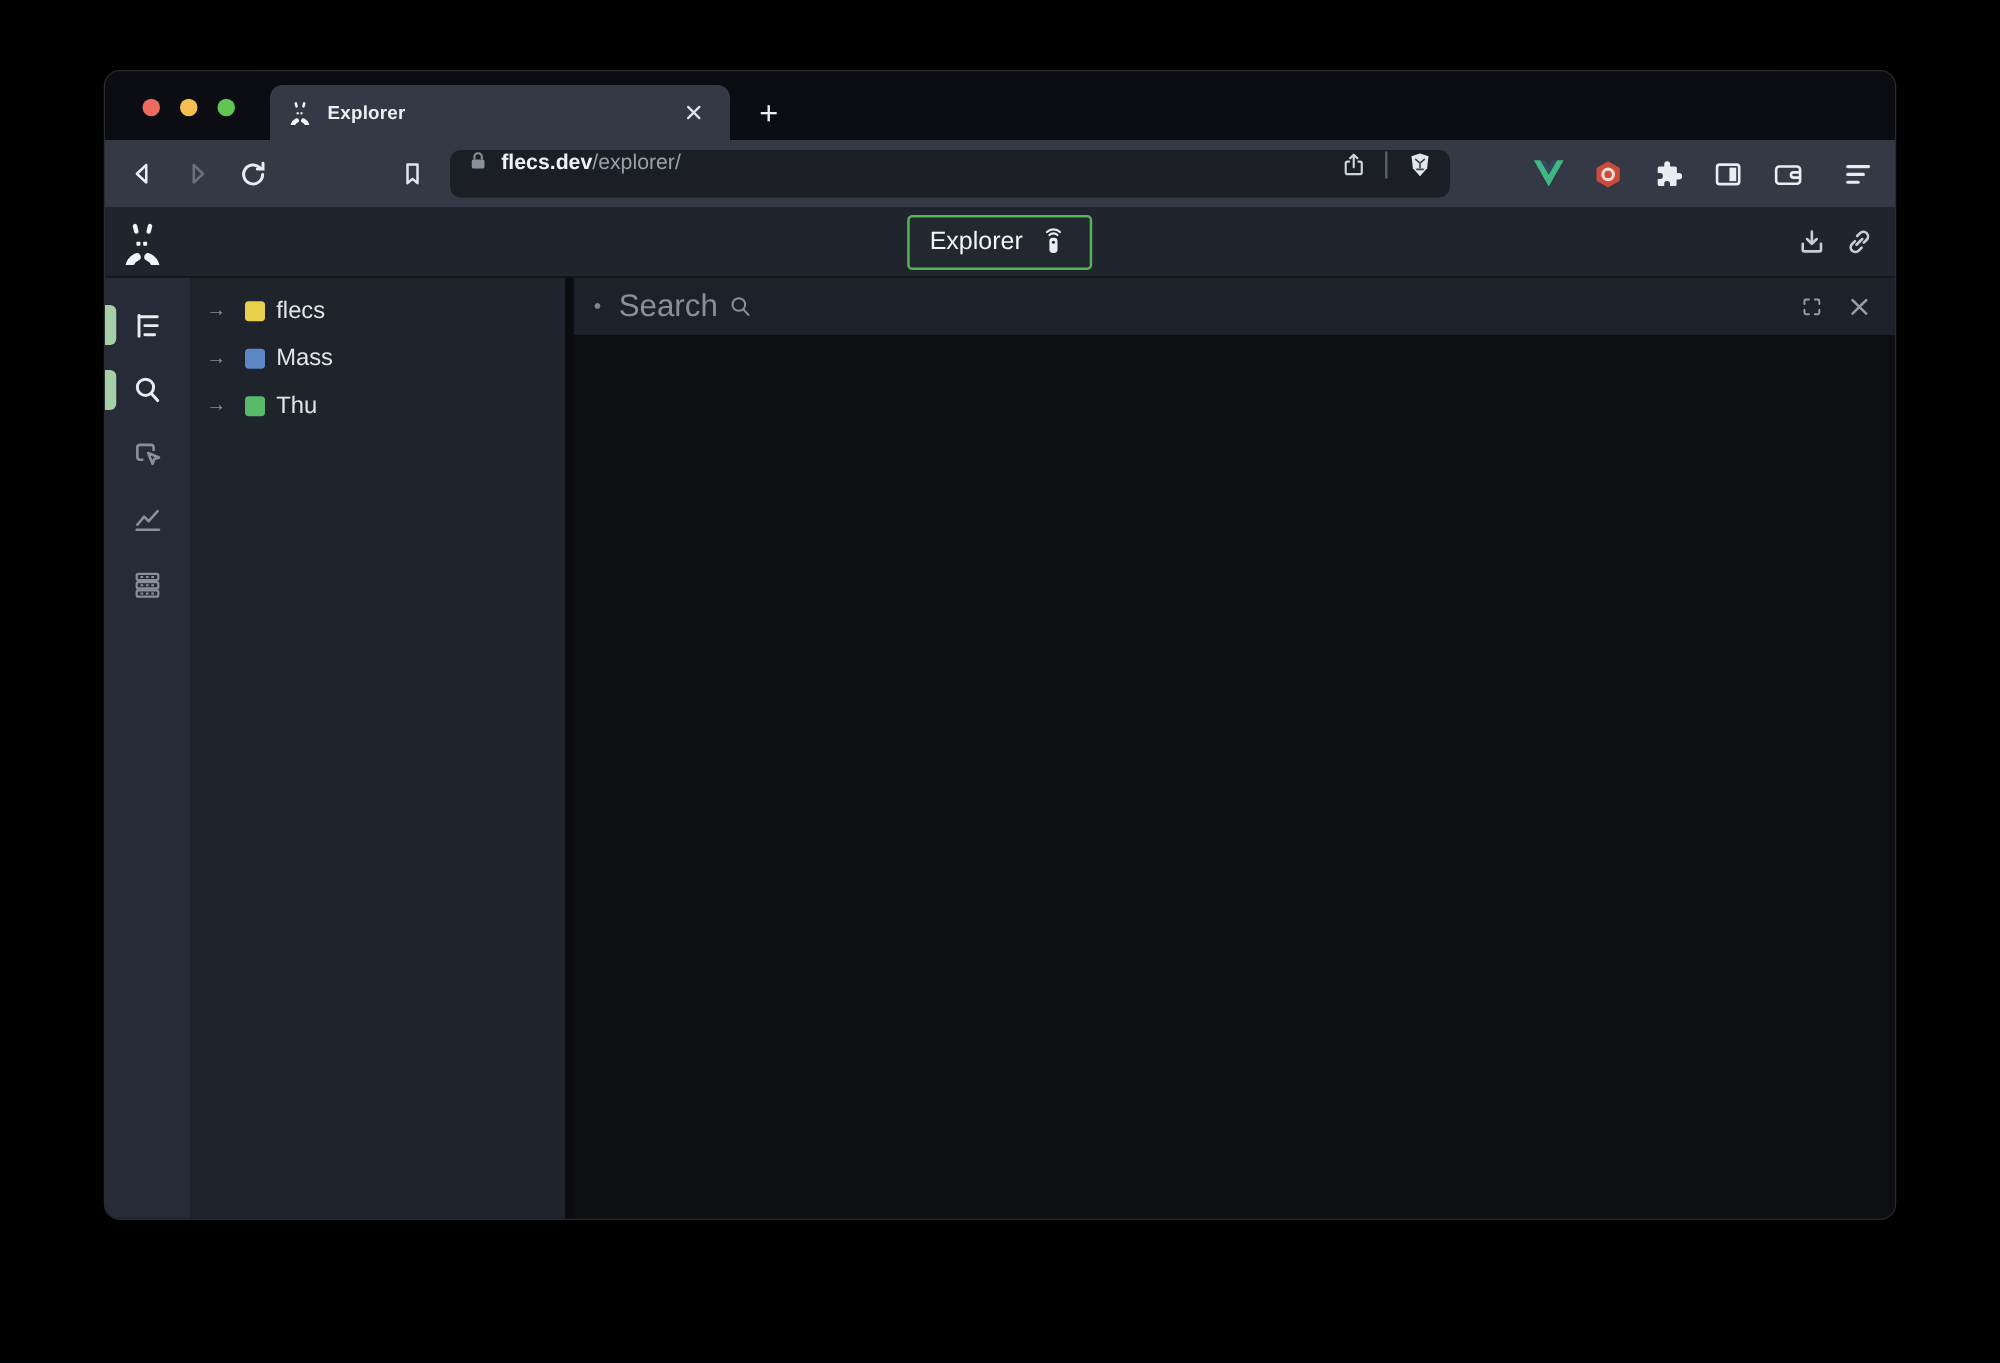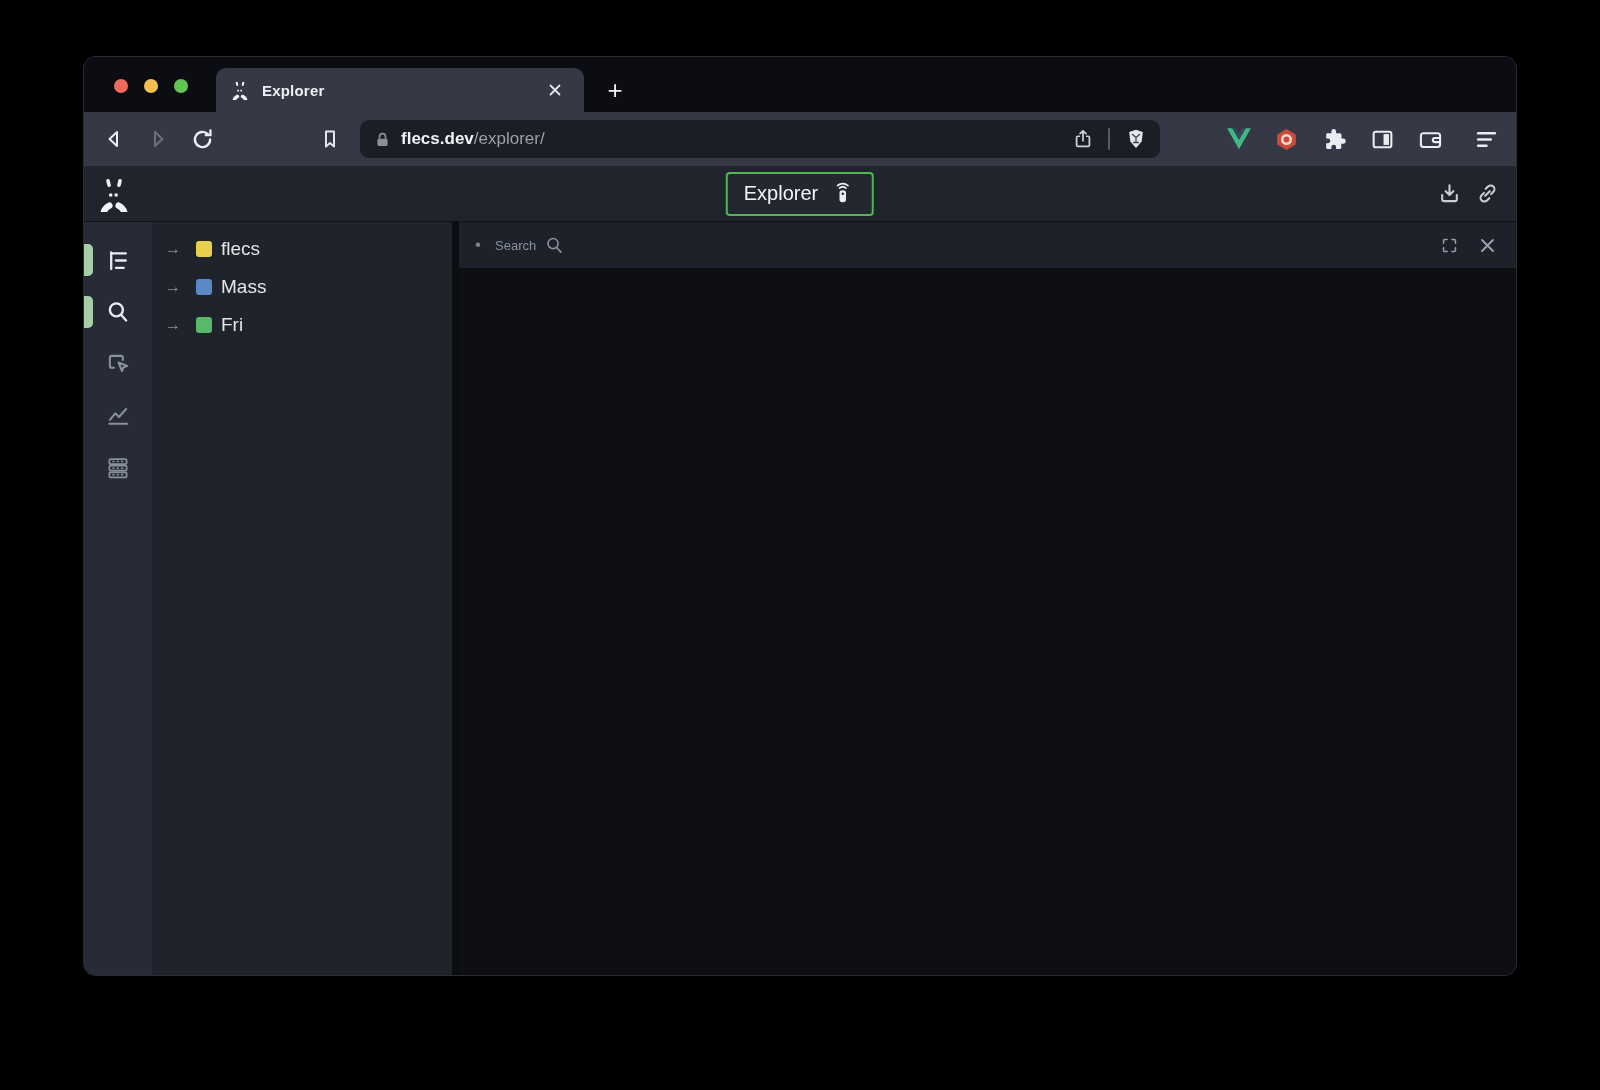--- a/index.html
+++ b/index.html
@@ -34,21 +34,21 @@
   
   .toolbar { flex:0 0 54px; background:#343945; display:flex; align-items:center;
              padding:0 16px; }
   .nav-btn { width:30px; height:30px; display:flex; align-items:center;
              justify-content:center; margin-right:17px; }
   .nav-btn.enabled { color:#e9ecf1; }
   .nav-btn.disabled { color:#6b7079; }
   .bookmark-btn { margin-left:85px; margin-right:18px; color:#e3e6ec;
                   display:flex; align-items:center; }
   .url-pill { height:38px; width:875px; background:#1b1e25; border-radius:9px;
-              display:flex; align-items:center; padding:0 12px 0 14px; gap:10px; }
+              display:flex; align-items:flex-start; padding:0 12px 0 14px; gap:10px; }
   .url-text { font-size:17px; white-space:nowrap; }
   .url-domain { color:#f0f2f6; font-weight:700; }
   .url-path { color:#9aa0ab; font-weight:400; }
   .pill-right { margin-left:auto; display:flex; align-items:center; gap:14px; }
   .pill-sep { width:2px; height:22px; background:#565b66; border-radius:1px; }
 
   .ext-row { display:flex; align-items:center; gap:22px; margin-left:66px; }
   .ext-icon { width:26px; height:26px; display:flex; align-items:center;
               justify-content:center; color:#e9ecf1; }
   .menu-btn { margin-left:8px; }
@@ -84,21 +84,21 @@
   .expander { color:#8a909b; font-size:16px; width:22px; text-align:left; }
   .swatch { width:16px; height:16px; border-radius:3px; flex:0 0 16px; }
   .tree-label { color:#e5e5e5; font-size:19px; }
 
   .panel-gap { width:7px; background:#0b0d11; }
 
   .search-panel { flex:1; display:flex; flex-direction:column; min-width:0; }
   .search-header { flex:0 0 46px; background:#1d212a; display:flex;
                    align-items:center; padding:0 18px 0 10px; }
   .bullet { color:#7f8591; font-size:17px; width:18px; text-align:center; }
-  .search-label { color:#8a909b; font-size:13px; margin-left:8px; }
+  .search-label { color:#8a909b; font-size:25px; margin-left:8px; }
   .search-mag { color:#8a909b; margin-left:8px; display:flex; }
   .search-header-right { margin-left:auto; display:flex; align-items:center;
                          gap:16px; color:#979daa; }
   .shbtn { width:22px; height:22px; display:flex; align-items:center;
            justify-content:center; }
   .search-content { flex:1; background:#0d0f13; }
 
   svg { display:block; }
 </style>
 </head>
@@ -321,21 +321,21 @@
         <span class="tree-label">flecs</span>
       </div>
       <div class="tree-row">
         <span class="expander">→</span>
         <span class="swatch" style="background: rgb(91, 135, 196);"></span>
         <span class="tree-label">Mass</span>
       </div>
       <div class="tree-row">
         <span class="expander">→</span>
         <span class="swatch" style="background: rgb(88, 185, 107);"></span>
-        <span class="tree-label">Fri</span>
+        <span class="tree-label">Thu</span>
       </div>
     </div>
 
     <div class="panel-gap"></div>
 
     <div class="search-panel">
       <div class="search-header">
         <span class="bullet">•</span>
         <span class="search-label">Search</span>
         <span class="search-mag">

